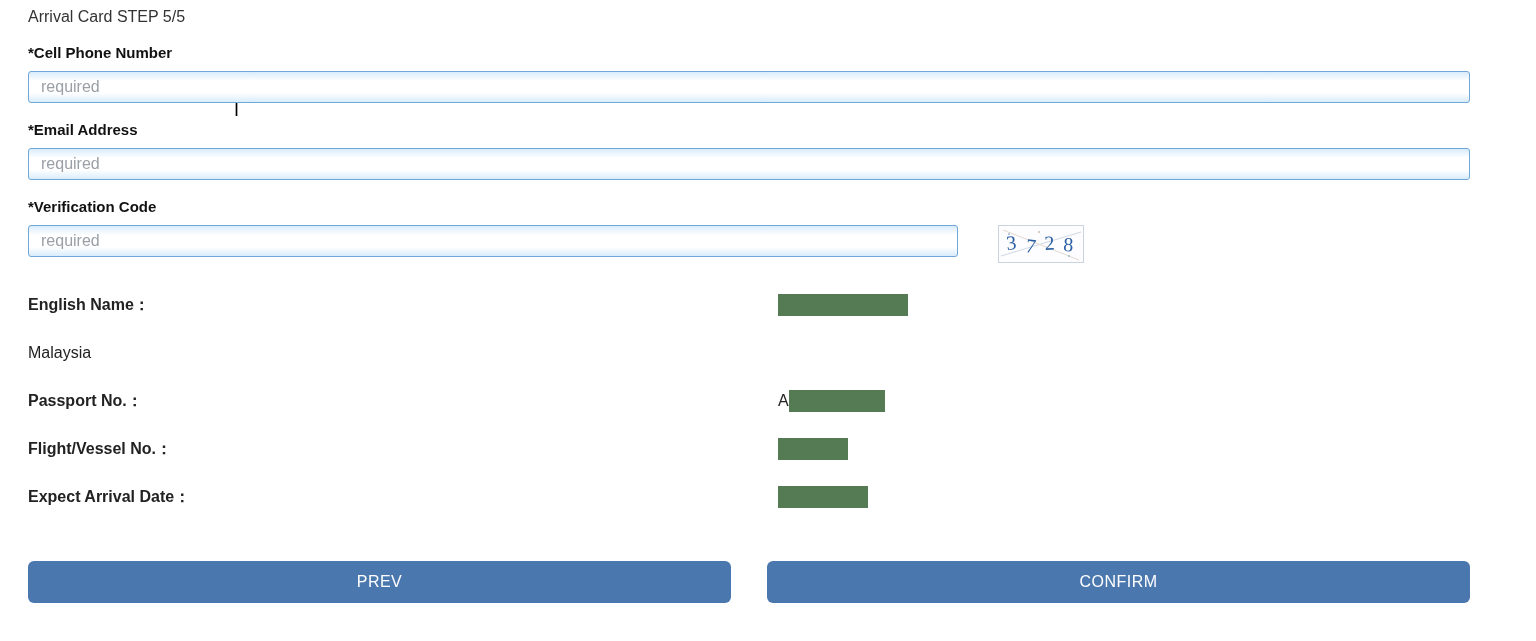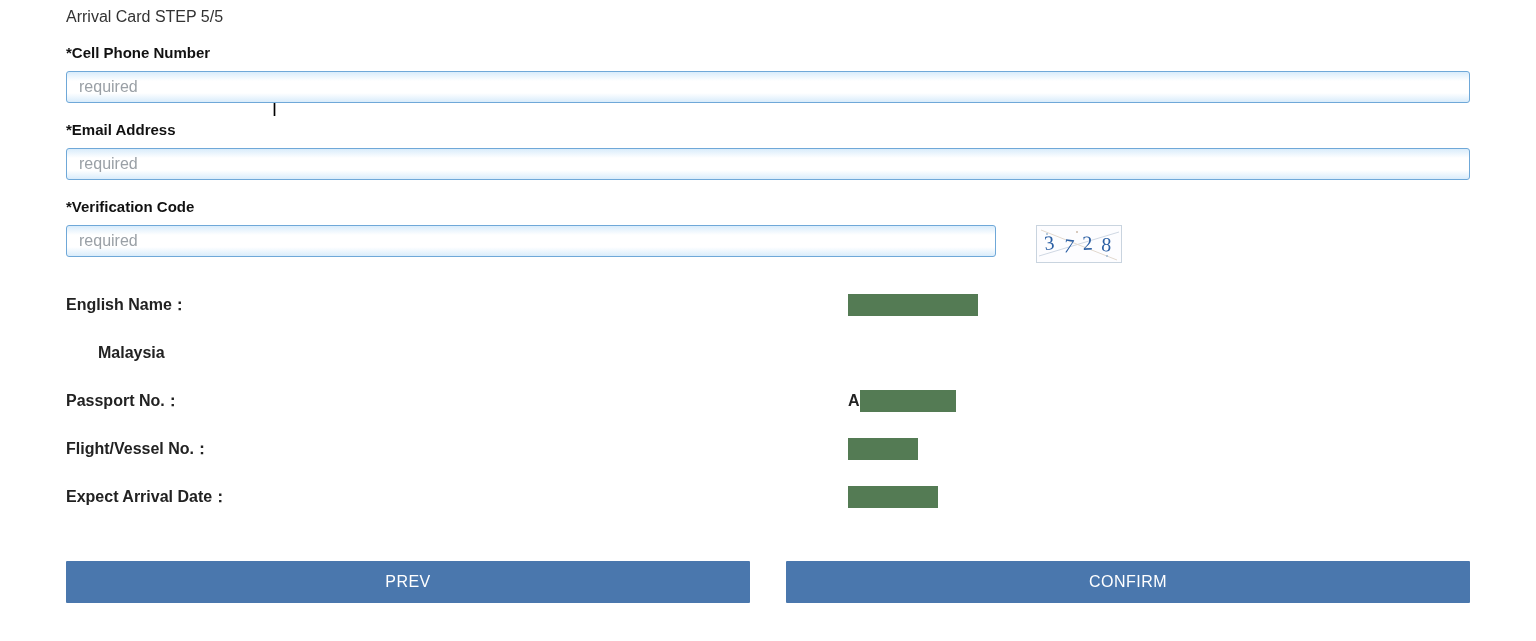--- a/index.html
+++ b/index.html
@@ -3,21 +3,21 @@
   <meta charset="utf-8">
   <style>
     * { box-sizing: border-box; margin: 0; padding: 0; }
     body {
       font-family: -apple-system, BlinkMacSystemFont, "Segoe UI", Arial, sans-serif;
       background: #fff;
       color: #222;
       font-size: 15px;
     }
     .container {
-      padding: 8px 66px 20px 66px;
+      padding: 8px 66px 20px 28px;
       max-width: 1536px;
     }
     .page-title {
       font-size: 16px;
       color: #333;
       margin-bottom: 18px;
       font-weight: 400;
     }
     .field {
       margin-bottom: 18px;
@@ -75,26 +75,25 @@
     .summary-label {
       width: 750px;
       flex: 0 0 auto;
       text-align: left;
       padding-right: 40px;
       font-weight: 700;
       font-size: 16px;
       color: #222;
     }
     .summary-value {
-      font-weight: 700;
+      font-weight: 400;
       font-size: 16px;
       color: #222;
       display: flex;
       align-items: center;
-      margin-left: 32px;
     }
     .redact {
       display: inline-block;
       background: #547b54;
       height: 22px;
       vertical-align: middle;
     }
     .redact.w1 { width: 130px; }
     .redact.w2 { width: 96px; }
     .redact.w3 { width: 70px; }
@@ -106,21 +105,21 @@
       margin-top: 40px;
     }
     .btn {
       flex: 1;
       height: 42px;
       background: #4a77ad;
       color: #fff;
       border: none;
       font-size: 16px;
       letter-spacing: 0.5px;
-      border-radius: 1px;
+      border-radius: 6px;
       cursor: pointer;
     }
     .text-cursor {
       position: absolute;
       color: #000;
       font-size: 18px;
       pointer-events: none;
     }
   </style>
 </head>

